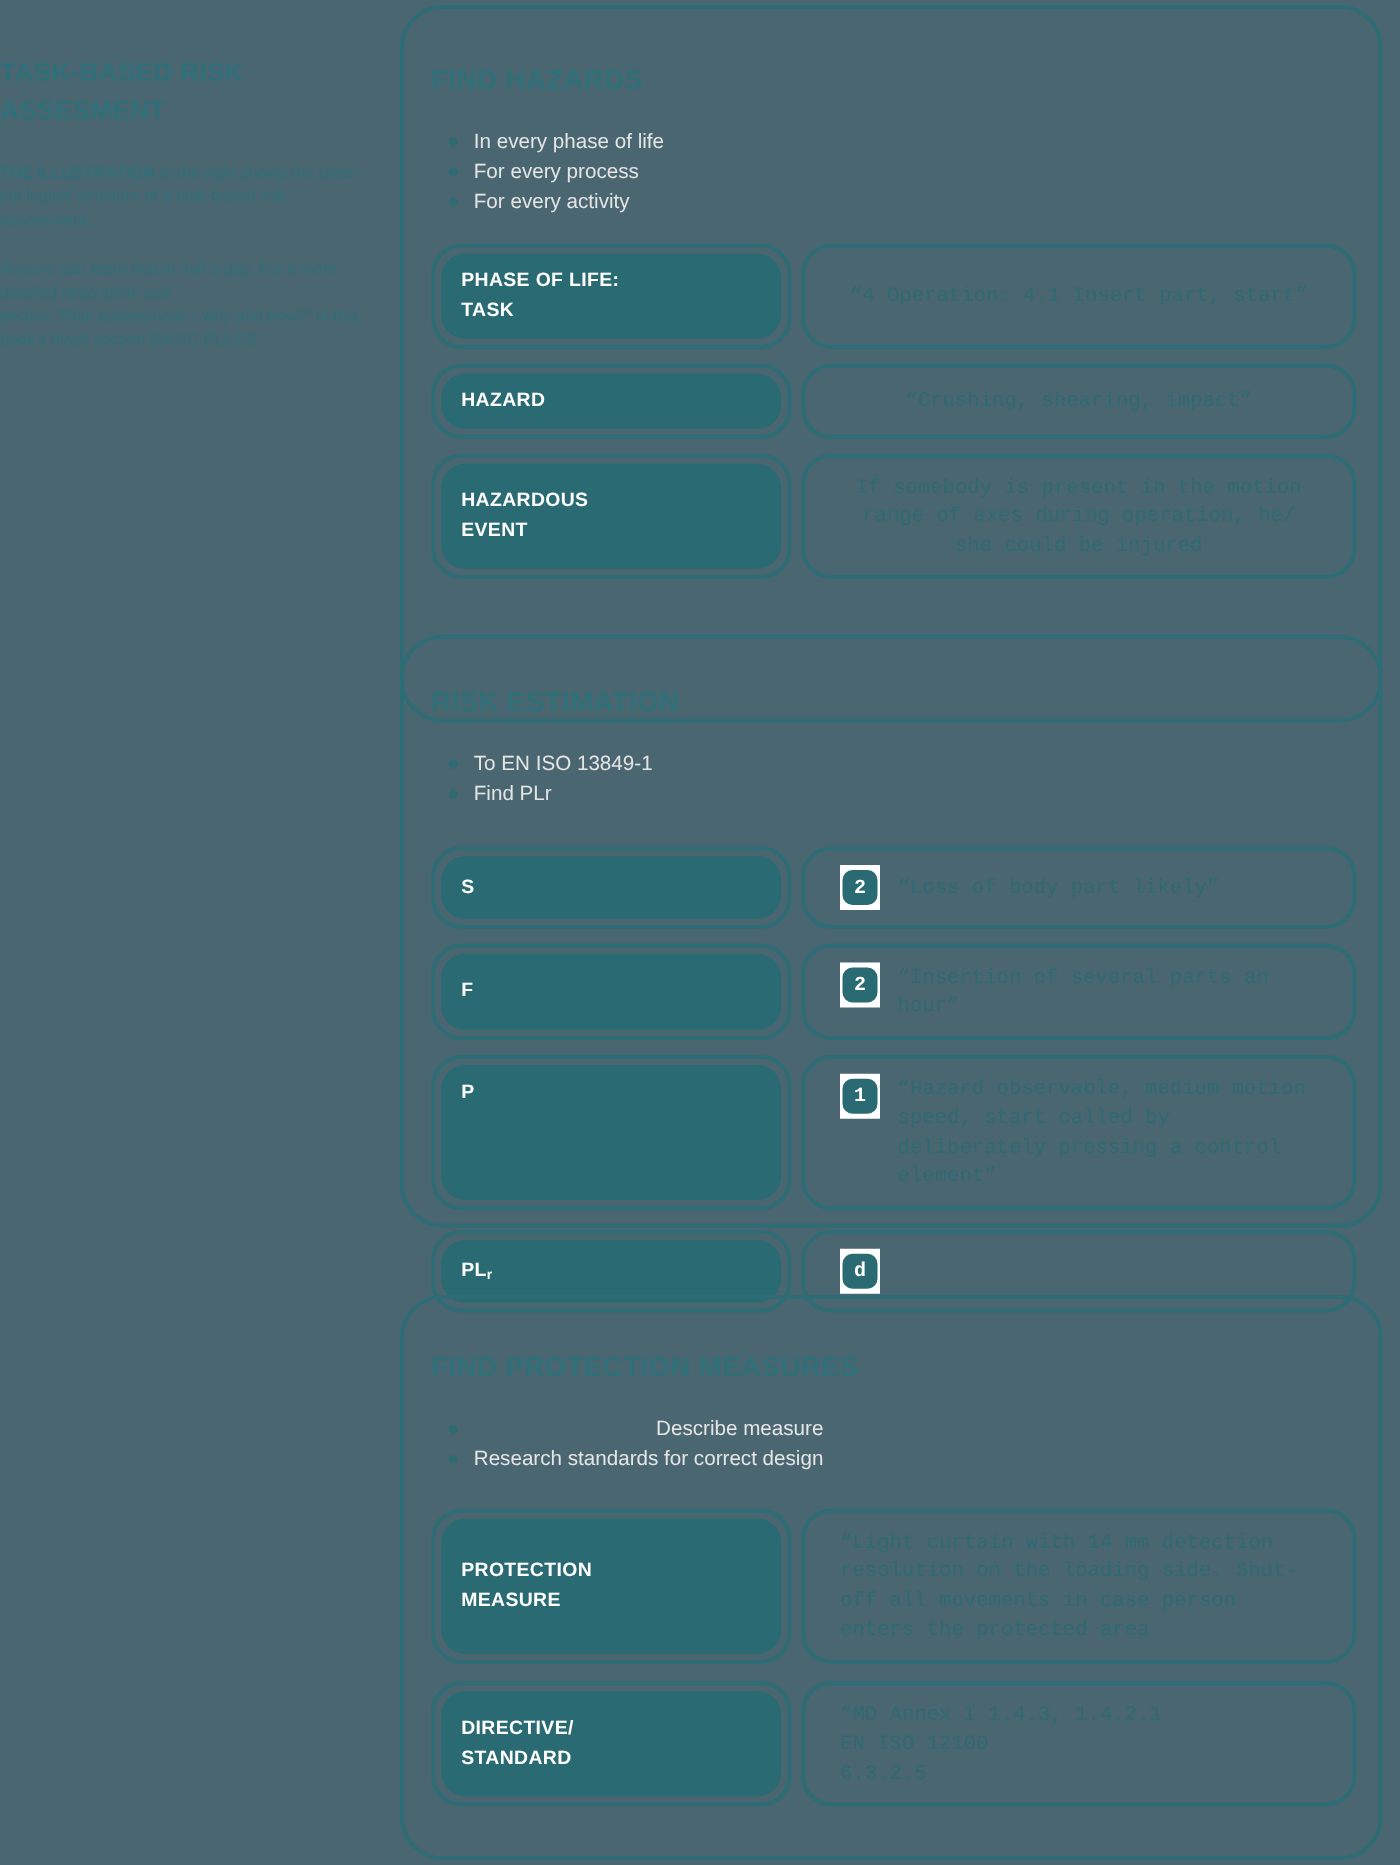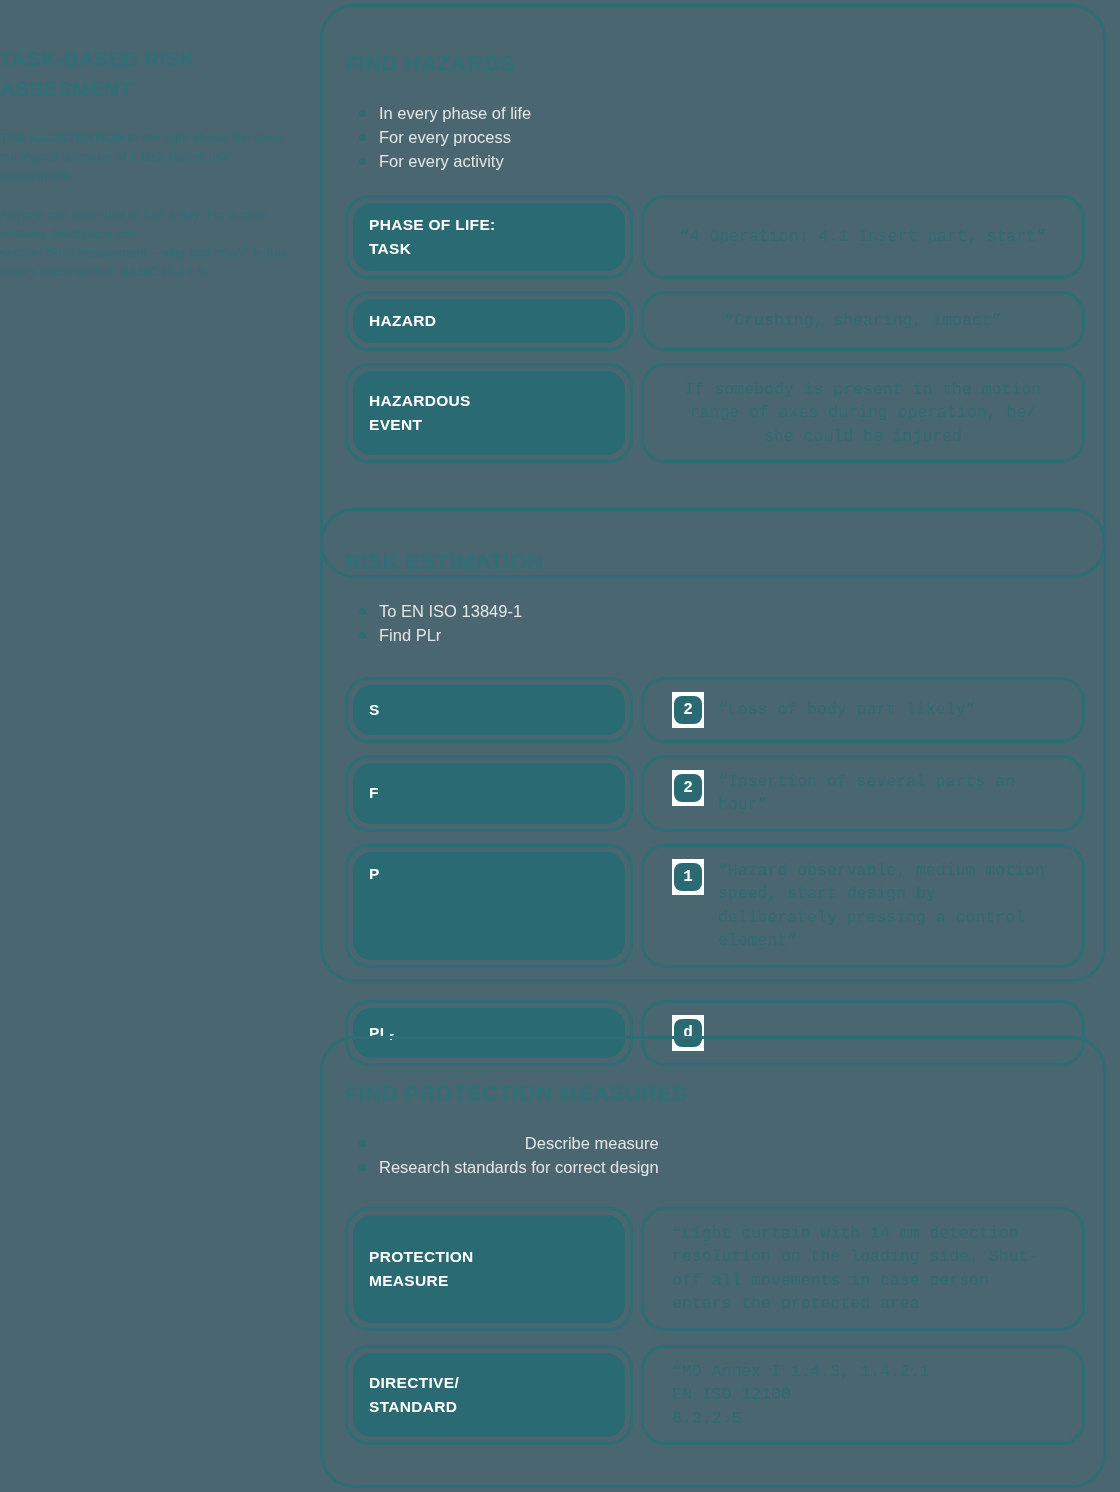--- a/index.html
+++ b/index.html
@@ -274,25 +274,25 @@
         <div class="vtext">“Insertion of several parts an hour”</div>
       </div>
     </div>
 
     <div class="row h-p">
       <div class="label-cell">
         <div class="label-inner" style="align-items:flex-start;">P</div>
       </div>
       <div class="value-cell" style="align-items:flex-start;">
         <div class="badge"><span>1</span></div>
-        <div class="vtext">“Hazard observable, medium motion speed, start design by deliberately pressing a control element”</div>
-      </div>
-    </div>
-
-    <div class="row h-plr" style="margin-top:32px;">
+        <div class="vtext">“Hazard observable, medium motion speed, start called by deliberately pressing a control element”</div>
+      </div>
+    </div>
+
+    <div class="row h-plr" style="margin-top:16px;">
       <div class="label-cell">
         <div class="label-inner"><span>PL</span><sub>r</sub></div>
       </div>
       <div class="value-cell">
         <div class="badge"><span>d</span></div>
         <div class="vtext"></div>
       </div>
     </div>
 
   </div>

